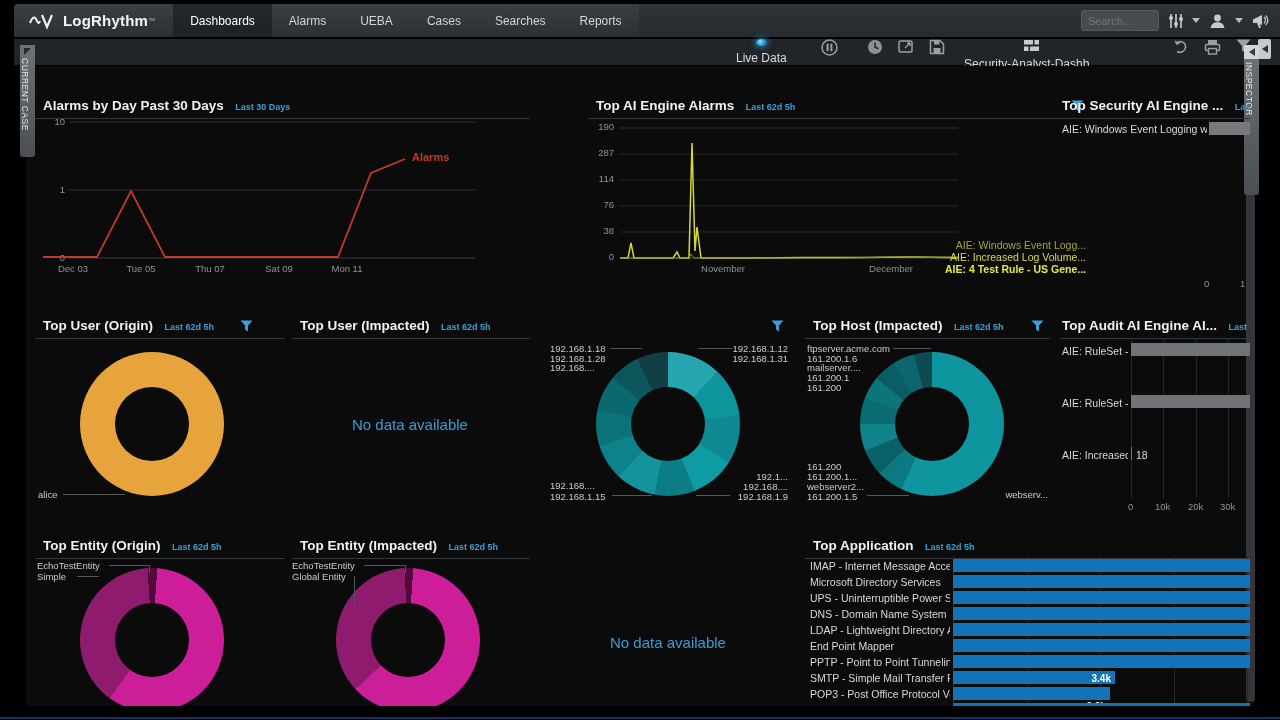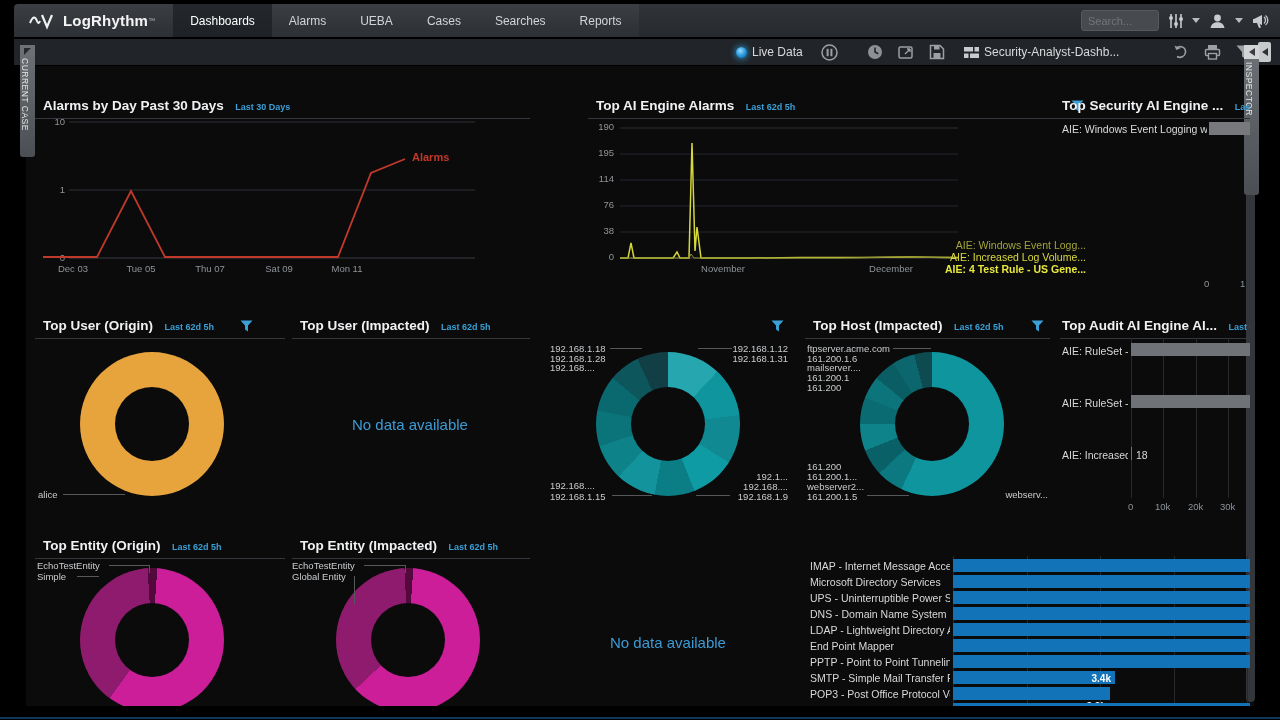--- a/index.html
+++ b/index.html
@@ -15,21 +15,21 @@
   .brand-tm{font-size:7px;color:#aeb1b3;vertical-align:top;}
   .navitem{display:flex;align-items:center;padding:0 17px;font-size:12px;color:#d2d5d7;cursor:pointer;}
   .navitem.active{background:linear-gradient(#24272b,#1e2125);color:#fff;}
   .nav-spacer{flex:1;background:linear-gradient(#303439,#26292d);}
   .nav-right{display:flex;align-items:center;gap:9px;padding-right:10px;background:linear-gradient(#303439,#26292d);}
   .searchbox{width:64px;height:19px;background:#474b50;border:1px solid #55595e;border-radius:3px;
              color:#e2e4e6;font-size:11px;padding:0 6px;font-family:"Liberation Sans",sans-serif;}
   .caret{width:0;height:0;border-left:4px solid transparent;border-right:4px solid transparent;border-top:5px solid #b9bcbe;display:inline-block;}
   
   .toolbar{position:absolute;left:14px;top:39px;width:1266px;height:26px;background:#212428;color:#d8dadc;}
-  .tool{position:absolute;top:0;height:26px;display:flex;align-items:center;gap:5px;font-size:12px;}
+  .tool{position:absolute;top:0;height:26px;display:flex;align-items:center;gap:5px;font-size:12px;flex-direction:column;}
   .livedot{width:11px;height:11px;border-radius:50%;
            background:radial-gradient(circle at 40% 35%,#9fdcff 0%,#2da0e0 45%,#0c5e92 100%);
            box-shadow:0 0 6px 1px rgba(45,160,224,.8);}
   .collapse-btn{width:13px;height:20px;background:#c7c9cb;border-radius:2px;display:flex;align-items:center;justify-content:center;}
   .tri-left{width:0;height:0;border-top:4px solid transparent;border-bottom:4px solid transparent;border-right:6px solid #2e3134;}
   
   .side-tab{position:absolute;width:15px;background:linear-gradient(#6e7276,#4b4f53);
             color:#e3e5e7;font-size:8.5px;letter-spacing:.5px;text-align:center;}
   .vtext{writing-mode:vertical-rl;white-space:nowrap;margin-top:3px;}
   .flagico{width:0;height:0;border-left:7px solid #26292c;border-bottom:7px solid transparent;margin:3px auto 0 4px;}
@@ -237,21 +237,21 @@
     <div class="phead">
       <span class="ptitle">Top AI Engine Alarms</span>
       <span class="prange">Last 62d 5h</span>
     </div>
     <span class="pfilter">
       <svg width="13" height="12" viewBox="0 0 13 12">
           <path d="M0.5 0.5 H12.5 L8 5.5 V11.5 L5 9.5 V5.5 Z" fill="#3aa0d6"></path>
         </svg>
     </span>
     <span class="ax r" style="left:0px;top:29px;width:26px;">190</span>
-    <span class="ax r" style="left:0px;top:55px;width:26px;">195</span>
+    <span class="ax r" style="left:0px;top:55px;width:26px;">287</span>
     <span class="ax r" style="left:0px;top:81px;width:26px;">114</span>
     <span class="ax r" style="left:0px;top:107px;width:26px;">76</span>
     <span class="ax r" style="left:0px;top:133px;width:26px;">38</span>
     <span class="ax r" style="left:0px;top:159px;width:26px;">0</span>
     <svg class="abs" style="left:12px;top:20px;" width="370" height="160" viewBox="0 0 370 160">
       <line x1="20" y1="16" x2="358" y2="16" stroke="#2c2f32"></line>
       <line x1="20" y1="42" x2="358" y2="42" stroke="#24272a"></line>
       <line x1="20" y1="68" x2="358" y2="68" stroke="#24272a"></line>
       <line x1="20" y1="94" x2="358" y2="94" stroke="#24272a"></line>
       <line x1="20" y1="120" x2="358" y2="120" stroke="#24272a"></line>
@@ -398,20 +398,24 @@
     <div class="lead" style="left:72px;top:33px;width:41px;"></div>
     <div class="leadv" style="left:113px;top:33px;height:8px;"></div>
     <div class="leadv" style="left:62px;top:44px;height:28px;"></div>
   </div>
 
   <div class="panel" style="left:548px;top:532px;width:242px;height:174px;">
     <span class="nodata" style="left:62px;top:102px;">No data available</span>
   </div>
 
   <div class="panel" style="left:805px;top:532px;width:445px;height:174px;">
+    <div class="phead">
+      <span class="ptitle">Top Application</span>
+      <span class="prange">Last 62d 5h</span>
+    </div>
     <div class="vgrid" style="left:148px;top:24px;height:150px;"></div>
     <div class="vgrid" style="left:222px;top:24px;height:150px;"></div>
     <div class="vgrid" style="left:295px;top:24px;height:150px;"></div>
     <div class="vgrid" style="left:369px;top:24px;height:150px;"></div>
     <div class="vgrid" style="left:442px;top:24px;height:150px;"></div>
 
     <span class="rowlab" style="left:5px;top:28px;width:140px;">IMAP - Internet Message Access Pr...</span>
     <div class="hbar" style="left:148px;top:27px;width:300px;"></div>
     <span class="rowlab" style="left:5px;top:44px;width:140px;">Microsoft Directory Services</span>
     <div class="hbar" style="left:148px;top:43px;width:300px;"></div>

